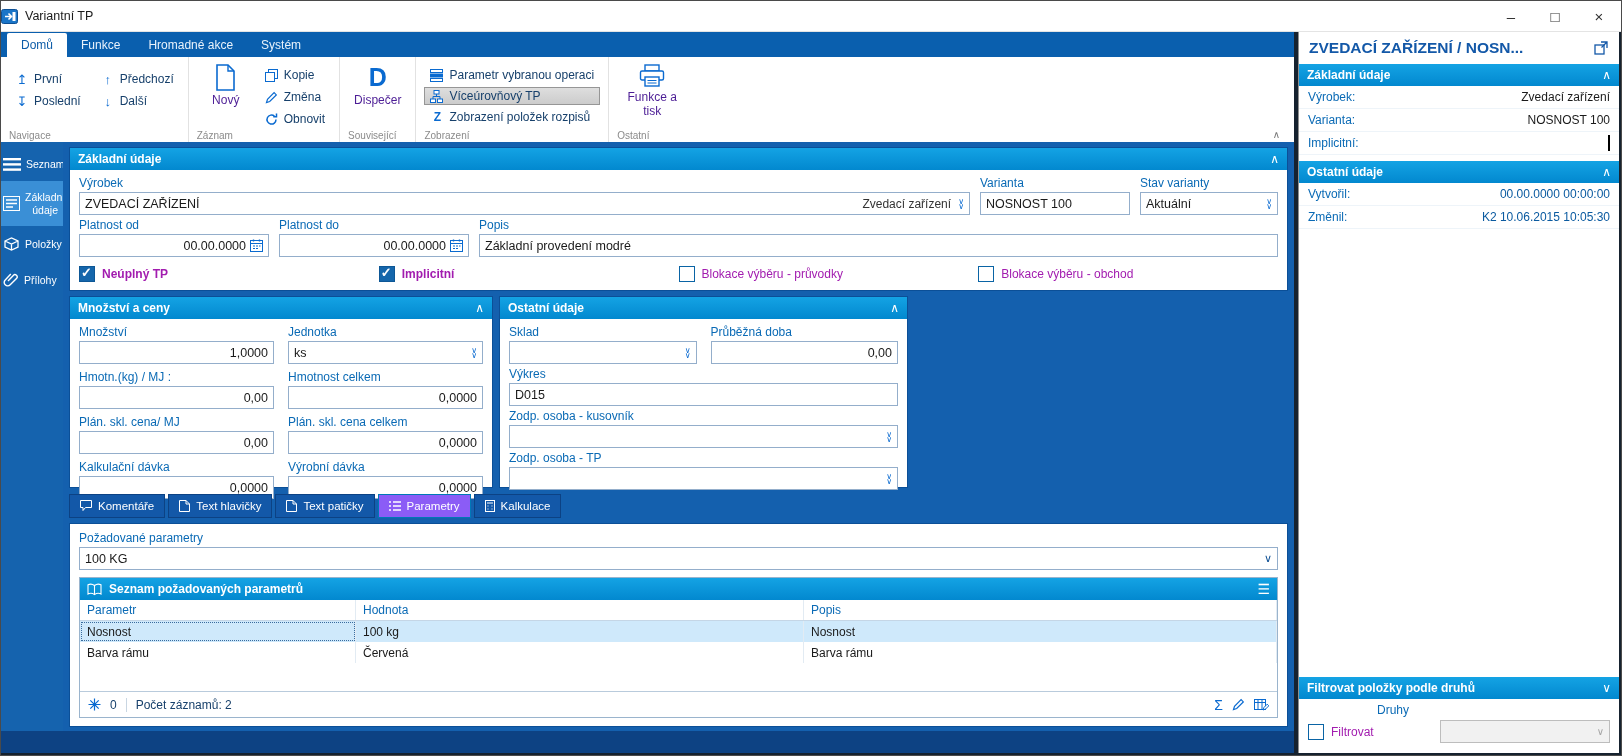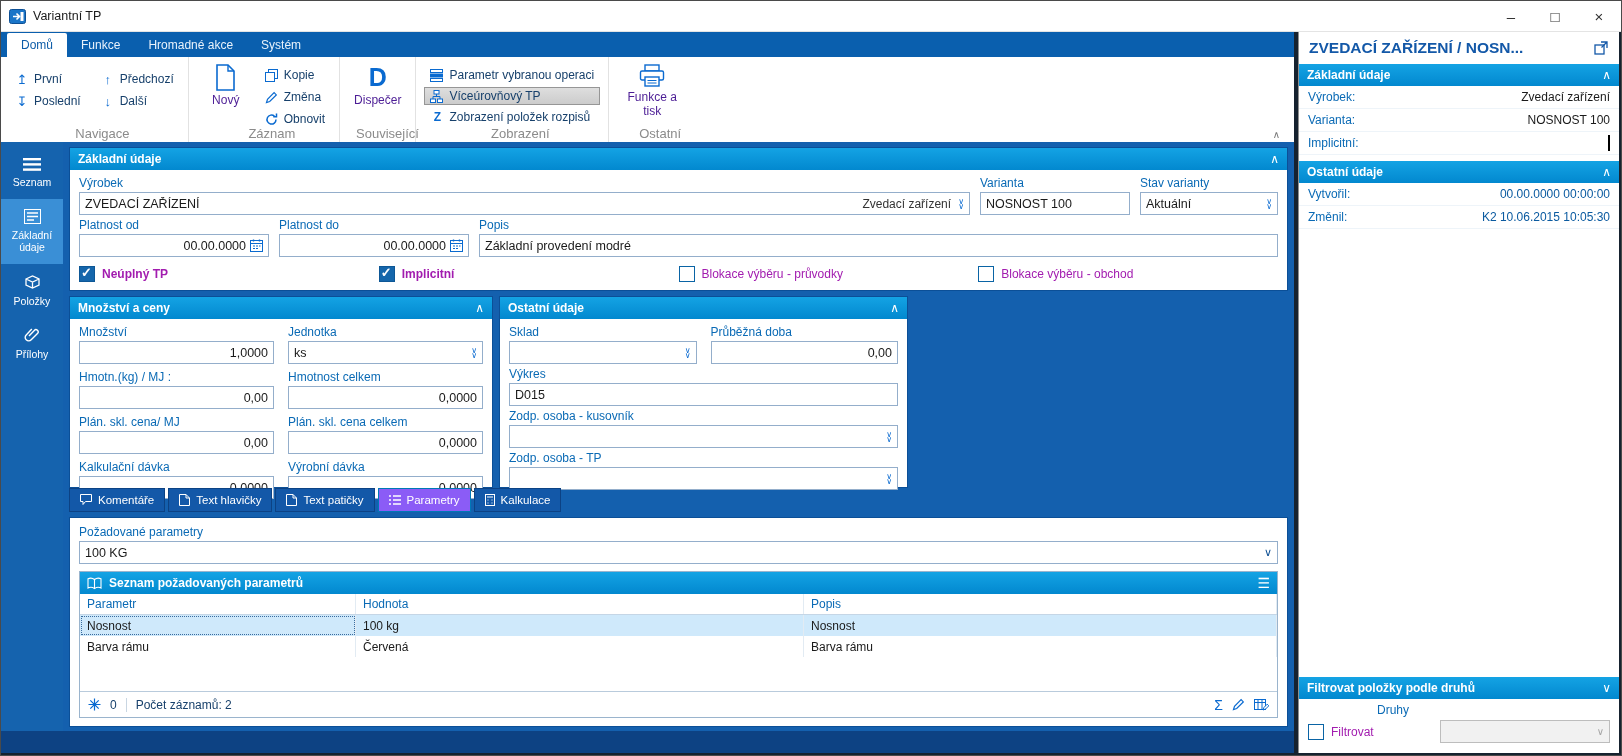--- a/index.html
+++ b/index.html
@@ -1,50 +1,50 @@
 <!DOCTYPE html>
 <html><head>
 <meta charset="utf-8">
 <style>
   html,body{margin:0;padding:0}
   body{width:1622px;height:756px;background:#0e1722;font-family:"Liberation Sans",sans-serif;cursor:default;overflow:hidden}
   .window{position:relative;width:1620px;height:754px;border:1px solid #4a4a4a;background:#16222f;overflow:hidden}
 
   
-  .titlebar{position:absolute;top:0;left:0;right:0;height:30px;background:#fff;display:flex;align-items:center;padding-left:8px;gap:7px;border-bottom:1px solid #e4e4e4;z-index:5}
+  .titlebar{position:absolute;top:0;left:0;right:0;height:30px;background:#fff;display:flex;align-items:center;gap:7px;border-bottom:1px solid #e4e4e4;z-index:5}
   .apptitle{font-size:12.5px;color:#1a1a1a}
   .wincontrols{margin-left:auto;display:flex;height:100%}
   .wbtn{width:44px;display:flex;align-items:center;justify-content:center;font-size:15px;color:#333}
 
   
   .ribbon{position:absolute;top:30px;left:0;width:1293px;height:111px;background:#fff}
   .ribbon-tabs{height:26px;background:#0a5fae;display:flex;align-items:flex-end;padding-left:6px}
   .rtab{padding:5px 14px 5px;font-size:12px;color:#e9f2fb}
   .rtab.active{background:#fff;color:#0d5ca8;border-radius:2px 2px 0 0}
   .ribbon-body{position:relative;height:85px;display:flex;border-bottom:1px solid #cfcfcf;background:#fff}
   .rgroup{position:relative;padding:3px 8px 15px;display:flex;align-items:flex-start}
   .rgroup+.rgroup{border-left:1px solid #e2e2e2}
-  .glabel{position:absolute;bottom:1px;left:16px;right:0;text-align:center;font-size:13px;color:#8b8b8b}
+  .glabel{position:absolute;bottom:1px;left:8px;right:0;text-align:left;font-size:10px;color:#8b8b8b}
   .ritem{display:flex;align-items:center;gap:5px;font-size:12px;color:#17406b;padding:2px 6px;white-space:nowrap}
   .ritem.pressed{background:linear-gradient(#dedede,#cccccc);border:1px solid #969696;padding:1px 5px}
   .ric{color:#0a6ad0;font-size:13px;width:14px;text-align:center;flex:none}
   .navgrid{display:grid;grid-template-rows:repeat(2,22px);grid-auto-flow:column;column-gap:8px;padding-top:8px}
   .recwrap{display:flex;gap:4px}
   .bigbtn{display:flex;flex-direction:column;align-items:center;gap:3px;padding:4px 6px 0;min-width:46px}
   .biglabel{font-size:12px;color:#4c1d95;text-align:center;line-height:1.15}
   .smallcol{display:flex;flex-direction:column;gap:4px;padding-top:6px}
   .viewcol{display:flex;flex-direction:column;gap:3px;padding-top:6px}
   .dletter{font-size:25px;font-weight:bold;color:#0a6ad0;line-height:27px}
   .zletter{font-size:12px;font-weight:bold;color:#0a6ad0;width:14px;text-align:center}
   .ribbon-collapse{position:absolute;right:14px;bottom:2px;font-size:10px;color:#777}
 
   
   .app-body{position:absolute;top:141px;left:0;width:1293px;bottom:24px;display:flex}
   .sidebar{width:62px;background:#1563ae;display:flex;flex-direction:column;padding-top:6px;flex:none}
-  .sb-item{display:flex;flex-direction:column;align-items:center;gap:5px;padding:10px 2px;color:#fff;font-size:10.5px;text-align:center;line-height:1.2}
+  .sb-item{display:flex;flex-direction:row;align-items:center;gap:5px;padding:10px 2px;color:#fff;font-size:10.5px;text-align:center;line-height:1.2}
   .sb-item.active{background:#3a8fd6}
   .content{flex:1;background:#1460ae;padding:5px 6px 4px;display:flex;flex-direction:column;min-width:0}
 
   .panel{background:#fff;border:1px solid #0b4f97}
   .phead{height:22px;background:linear-gradient(#14a3e4,#0288cf);color:#fff;font-size:12px;font-weight:bold;display:flex;align-items:center;padding:0 8px}
   .chev{margin-left:auto;font-weight:normal;font-size:12px;color:#fff}
   .pbody{padding:3px 9px 8px}
   .flabel{font-size:12px;color:#0a6ab5;margin:3px 0 2px;white-space:nowrap}
   .input{height:21px;border:1px solid #94aecb;background:#fff;display:flex;align-items:center;padding:0 5px;font-size:12.5px;color:#1a1a1a;min-width:0}
   .ival{white-space:nowrap;overflow:hidden}
@@ -68,21 +68,21 @@
   .cbbox.checked::after{content:"\2713";position:absolute;left:1px;top:-2px;color:#fff;font-size:13px;font-weight:bold}
   .cbbox.black{background:#000;border-color:#000;width:15px;height:15px}
   .cblabel{font-size:12px;color:#a21caf;white-space:nowrap}
   .cblabel.bold{font-weight:bold}
 
   .midrow{display:flex;gap:6px;margin-top:5px;height:192px;flex:none}
   .p-qty{width:422px;flex:none}
   .p-other{width:407px;flex:none}
   .grid2{display:grid;grid-template-columns:1fr 1fr;column-gap:14px;row-gap:3px}
 
-  .tabstrip{display:flex;gap:3px;flex:none}
+  .tabstrip{display:flex;gap:3px;margin-top:6px;flex:none}
   .ttab{height:22px;display:flex;align-items:center;gap:6px;padding:0 10px;background:#1358a8;border:1px solid #0c4284;color:#fff;font-size:11.5px;white-space:nowrap}
   .ttab.active{background:#8b5cf6;border-color:#0078b6}
 
   .params{flex:1;margin-top:5px;background:#fff;border:1px solid #0b4f97;padding:4px 9px 8px;display:flex;flex-direction:column;min-height:0}
   .tablebox{margin-top:7px;flex:1;border:1px solid #9ab4cd;display:flex;flex-direction:column;min-height:0}
   .tbhead{height:22px;background:linear-gradient(#14a3e4,#0288cf);color:#fff;display:flex;align-items:center;gap:7px;padding:0 7px;font-size:12px;font-weight:bold;flex:none}
   .tbmenu{margin-left:auto;font-size:14px;font-weight:normal}
   .thr,.tr{display:grid;grid-template-columns:276px 448px 1fr}
   .thr{border-bottom:1px solid #c5d6e6;background:#fff;flex:none}
   .th{font-size:12px;color:#0a6ab5;padding:3px 7px;border-right:1px solid #e2ebf3}

